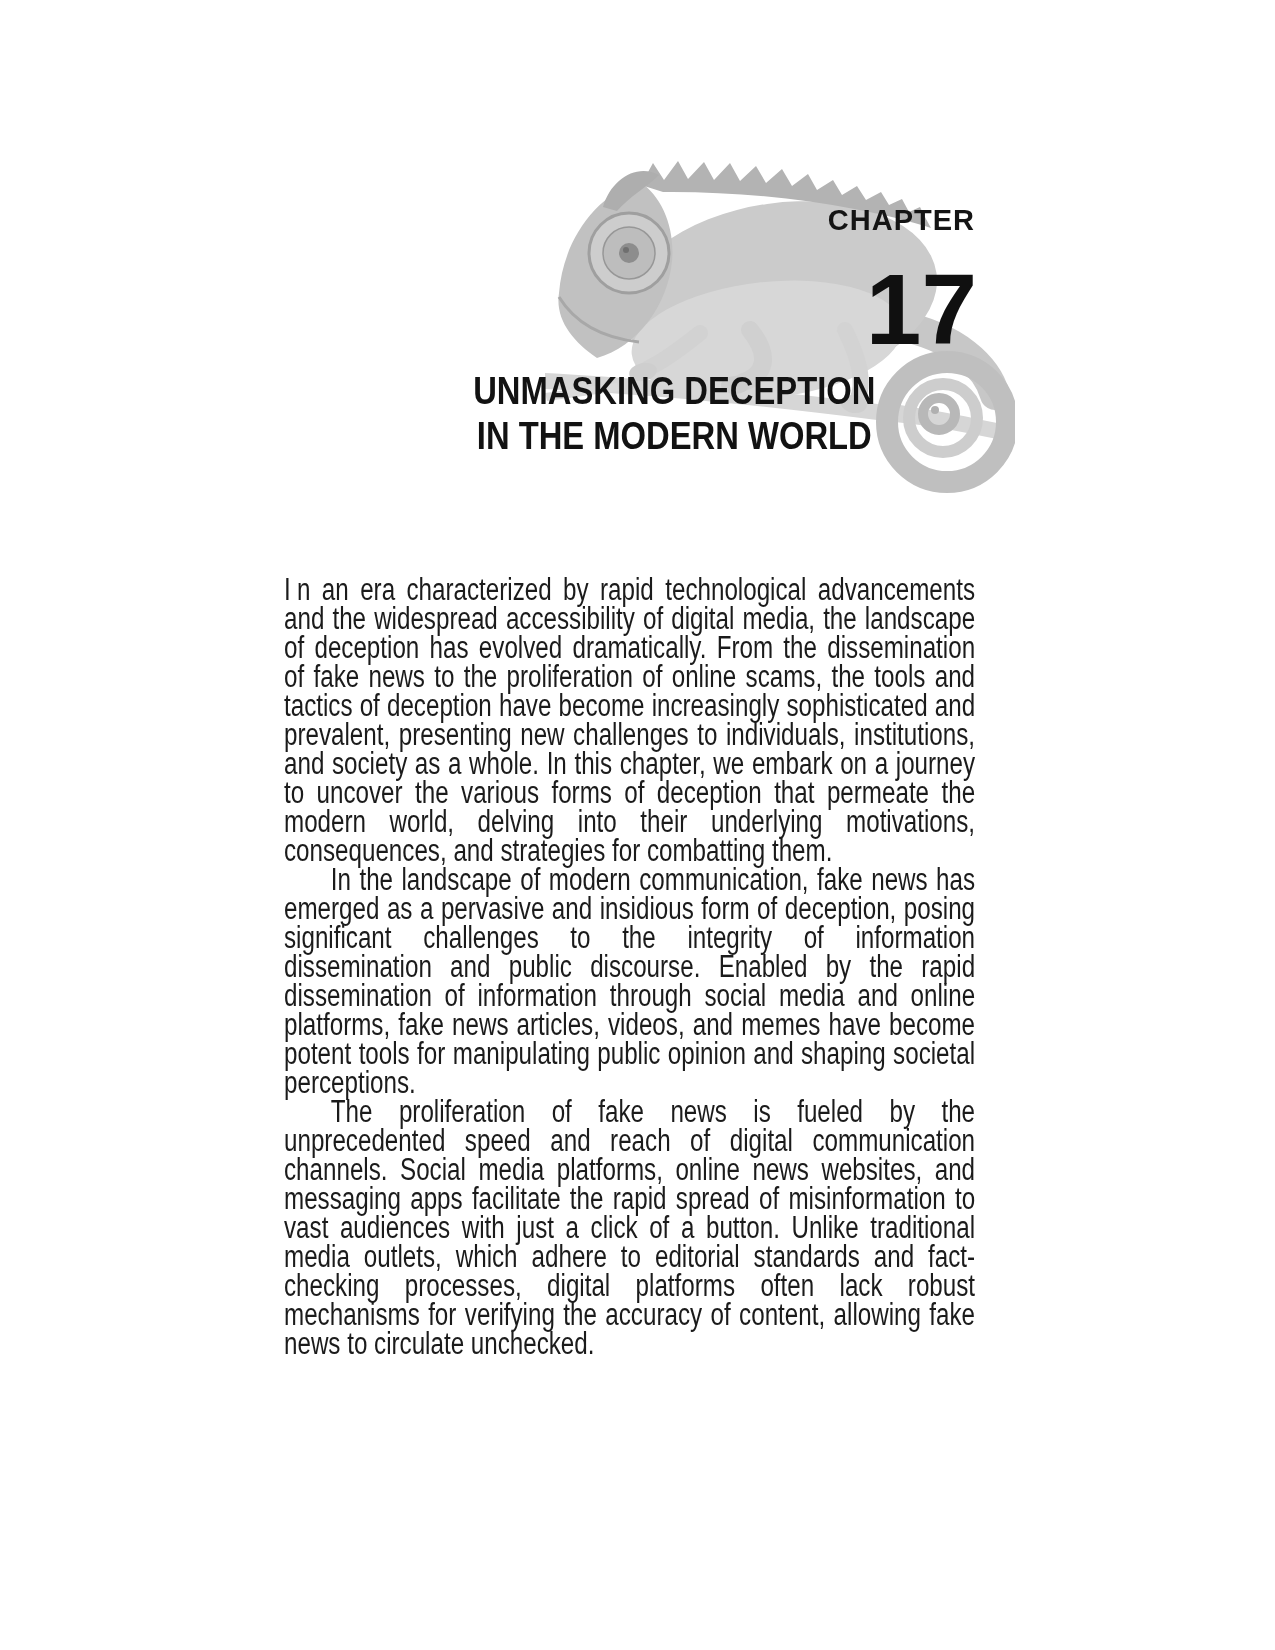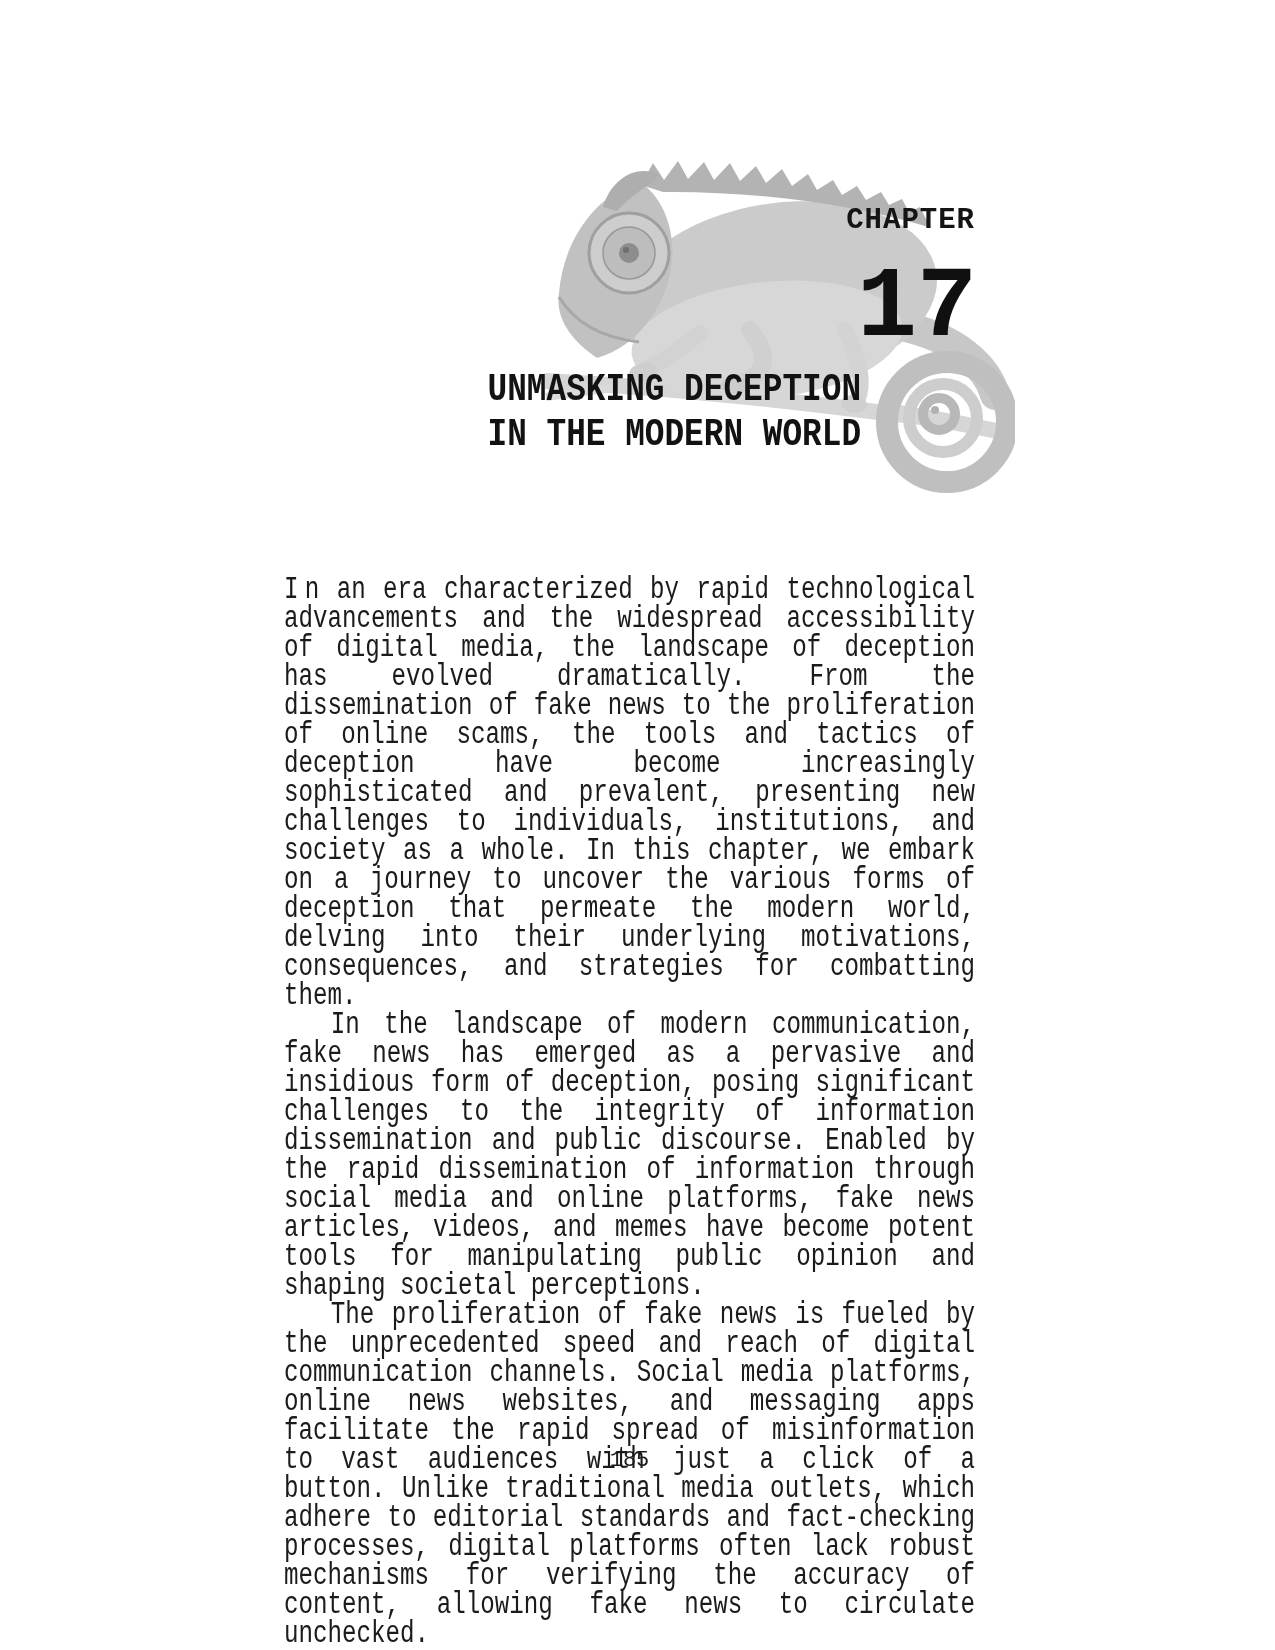--- a/index.html
+++ b/index.html
@@ -2,21 +2,21 @@
 <html><head>
 <meta charset="utf-8">
 <style>
   html, body { margin: 0; padding: 0; background: #ffffff; }
   .page {
     position: relative;
     width: 1275px;
     height: 1650px;
     background: #ffffff;
     overflow: hidden;
-    font-family: Liberation Mono, monospace;
+    font-family: Liberation Sans, sans-serif;
     color: #1b1b1b;
   }
 
   .art {
     position: absolute;
     left: 545px;
     top: 135px;
     width: 470px;
     height: 375px;
     z-index: 1;
@@ -132,15 +132,14 @@
     <div>UNMASKING DECEPTION</div>
     <div>IN THE MODERN WORLD</div>
   </div>
 
   <div class="body-text">
     <p>In an era characterized by rapid technological advancements and the widespread accessibility of digital media, the landscape of deception has evolved dramatically. From the dissemination of fake news to the proliferation of online scams, the tools and tactics of deception have become increasingly sophisticated and prevalent, presenting new challenges to individuals, institutions, and society as a whole. In this chapter, we embark on a journey to uncover the various forms of deception that permeate the modern world, delving into their underlying motivations, consequences, and strategies for combatting them.</p>
     <p>In the landscape of modern communication, fake news has emerged as a pervasive and insidious form of deception, posing significant challenges to the integrity of information dissemination and public discourse. Enabled by the rapid dissemination of information through social media and online platforms, fake news articles, videos, and memes have become potent tools for manipulating public opinion and shaping societal perceptions.</p>
     <p>The proliferation of fake news is fueled by the unprecedented speed and reach of digital communication channels. Social media platforms, online news websites, and messaging apps facilitate the rapid spread of misinformation to vast audiences with just a click of a button. Unlike traditional media outlets, which adhere to editorial standards and fact-checking processes, digital platforms often lack robust mechanisms for verifying the accuracy of content, allowing fake news to circulate unchecked.</p>
   </div>
 
-  <div class="page-number">185</div>
 
 </div>
 
 </body></html>

